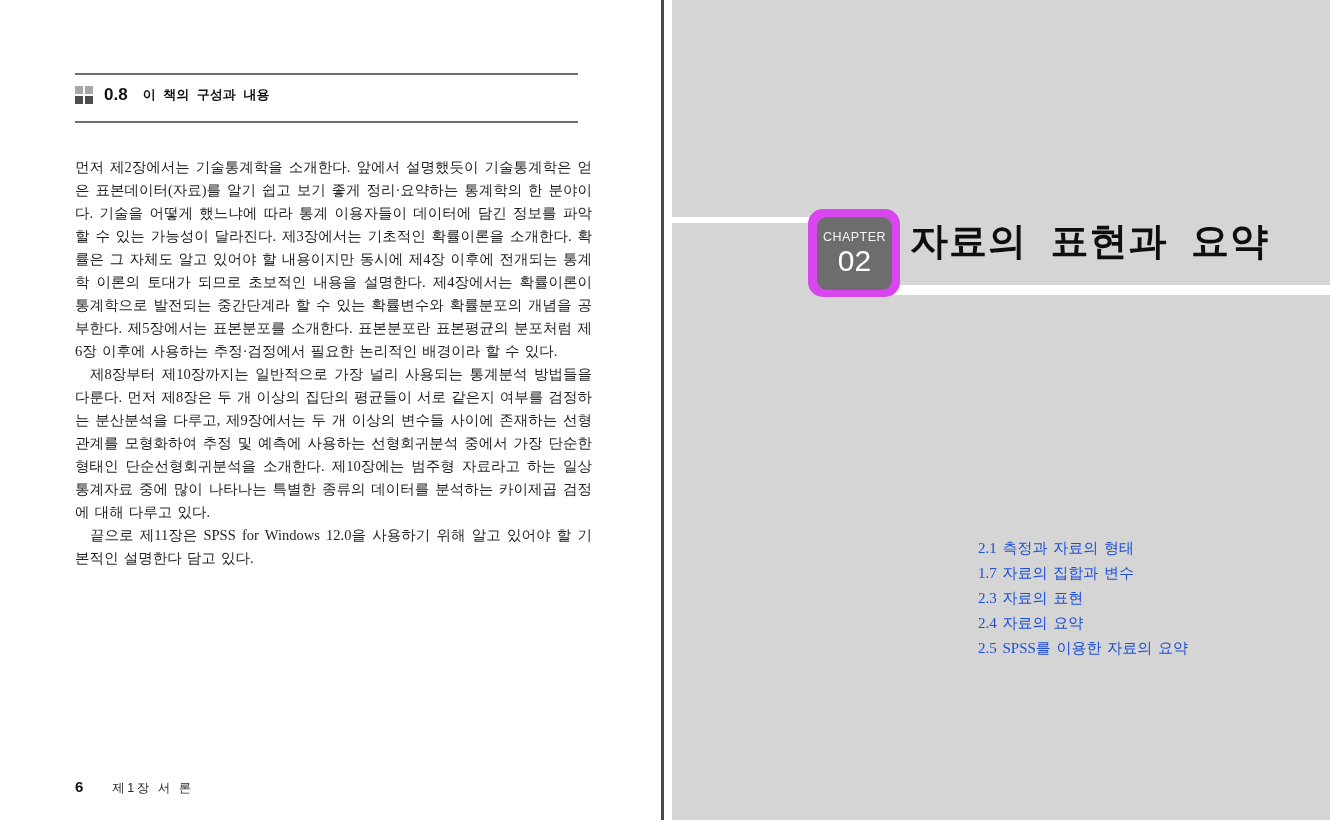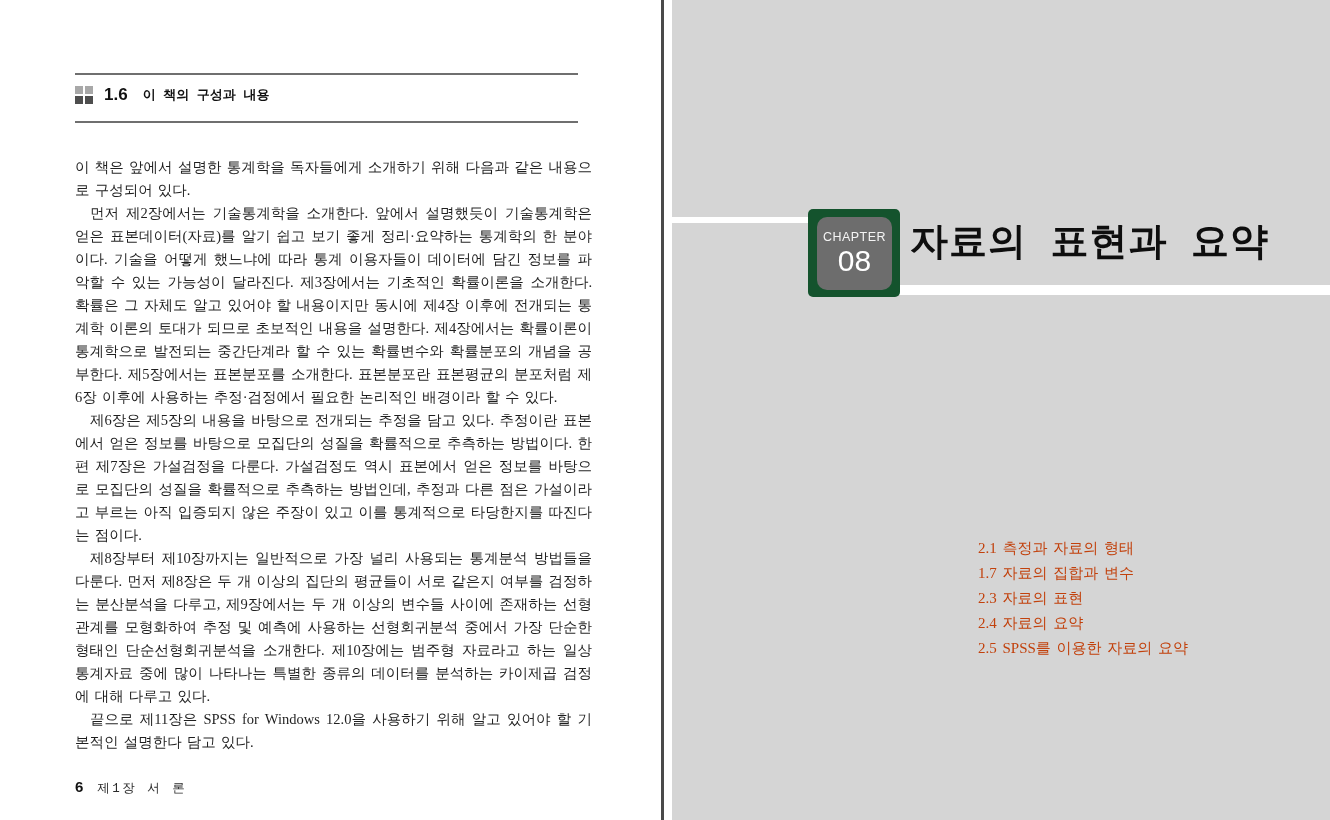--- a/index.html
+++ b/index.html
@@ -22,77 +22,75 @@
 
   .body-text{position:absolute;left:75px;top:156px;width:517px;
              font-family:"Liberation Serif","DejaVu Serif",serif;
              font-size:14.5px;line-height:23px;color:var(--text,#1f1f1f);
              text-align:justify;word-spacing:1.5px;}
   .body-text p{margin:0;}
   .body-text p + p{text-indent:15px;}
 
   .page-footer{position:absolute;left:75px;top:778px;display:flex;align-items:baseline;}
   .pagenum{font-weight:bold;font-size:15px;color:#111;}
-  .running{font-family:Liberation Mono, monospace;font-size:12.5px;
-           color:#2a2a2a;letter-spacing:2.5px;margin-left:14px;}
+  .running{font-family:Liberation Sans, sans-serif;font-size:12.5px;
+           color:#2a2a2a;letter-spacing:2.5px;margin-left:29px;}
 
   
   .spine{position:absolute;left:661px;top:0;width:3px;height:820px;background:var(--spine,#4a4a4a);}
 
   
   .right-page{position:absolute;left:664px;top:0;width:666px;height:820px;background:#ffffff;}
   .gblock{position:absolute;background:var(--block-gray,#d5d5d5);padding-left:28px;}
   .block-tl{left:8px;top:0;width:213px;height:217px;}
   .block-tr{left:229px;top:0;width:437px;height:285px;}
   .block-ll{left:8px;top:223px;width:145px;height:597px;}
   .block-main{left:158px;top:295px;width:508px;height:525px;}
 
   .chapter-title{position:absolute;left:17px;top:218px;margin:0;
                  font-size:38px;font-weight:bold;color:#0e0e0e;
                  letter-spacing:1px;word-spacing:12px;line-height:46px;white-space:nowrap;}
 
   .chapter-badge{position:absolute;left:144px;top:209px;width:92px;height:88px;
-                 background:#14532d;border-radius:5px;}
+                 background:#d946ef;border-radius:15px;}
   .badge-inner{position:absolute;left:9px;top:8px;right:8px;bottom:7px;
                background:var(--badge-gray,#6d6d6d);border-radius:10px;
                display:flex;flex-direction:column;align-items:center;justify-content:center;}
   .badge-eyebrow{color:#f4f4f4;font-size:12.5px;letter-spacing:0.5px;line-height:14px;}
   .badge-number{color:#ffffff;font-size:30px;line-height:32px;margin-top:1px;}
 
   .toc{position:absolute;left:156px;top:246px;margin:0;padding:0;list-style:none;
        font-family:"Liberation Serif","DejaVu Serif",serif;
-       font-size:15px;color:#c2410c;}
+       font-size:15px;color:#1d4ed8;}
   .toc li{margin:0 0 10px 0;line-height:15px;word-spacing:2px;}
 </style>
 </head>
 <body>
 
 <div class="canvas">
 
   <div class="left-page">
 
     <div class="section-header">
       <div class="rule-top"></div>
       <div class="header-row">
         <span class="squares-icon">
           <i class="lt"></i>
             <i class="lt"></i>
             <i class="dk"></i>
             <i class="dk"></i>
         </span>
-        <span class="sec-num">1.6</span>
+        <span class="sec-num">0.8</span>
         <span class="sec-title">이 책의 구성과 내용</span>
       </div>
       <div class="rule-bottom"></div>
     </div>
 
     <div class="body-text">
-      <p>이 책은 앞에서 설명한 통계학을 독자들에게 소개하기 위해 다음과 같은 내용으로 구성되어 있다.</p>
       <p>먼저 제2장에서는 기술통계학을 소개한다. 앞에서 설명했듯이 기술통계학은 얻은 표본데이터(자료)를 알기 쉽고 보기 좋게 정리·요약하는 통계학의 한 분야이다. 기술을 어떻게 했느냐에 따라 통계 이용자들이 데이터에 담긴 정보를 파악할 수 있는 가능성이 달라진다. 제3장에서는 기초적인 확률이론을 소개한다. 확률은 그 자체도 알고 있어야 할 내용이지만 동시에 제4장 이후에 전개되는 통계학 이론의 토대가 되므로 초보적인 내용을 설명한다. 제4장에서는 확률이론이 통계학으로 발전되는 중간단계라 할 수 있는 확률변수와 확률분포의 개념을 공부한다. 제5장에서는 표본분포를 소개한다. 표본분포란 표본평균의 분포처럼 제6장 이후에 사용하는 추정·검정에서 필요한 논리적인 배경이라 할 수 있다.</p>
-      <p>제6장은 제5장의 내용을 바탕으로 전개되는 추정을 담고 있다. 추정이란 표본에서 얻은 정보를 바탕으로 모집단의 성질을 확률적으로 추측하는 방법이다. 한편 제7장은 가설검정을 다룬다. 가설검정도 역시 표본에서 얻은 정보를 바탕으로 모집단의 성질을 확률적으로 추측하는 방법인데, 추정과 다른 점은 가설이라고 부르는 아직 입증되지 않은 주장이 있고 이를 통계적으로 타당한지를 따진다는 점이다.</p>
       <p>제8장부터 제10장까지는 일반적으로 가장 널리 사용되는 통계분석 방법들을 다룬다. 먼저 제8장은 두 개 이상의 집단의 평균들이 서로 같은지 여부를 검정하는 분산분석을 다루고, 제9장에서는 두 개 이상의 변수들 사이에 존재하는 선형관계를 모형화하여 추정 및 예측에 사용하는 선형회귀분석 중에서 가장 단순한 형태인 단순선형회귀분석을 소개한다. 제10장에는 범주형 자료라고 하는 일상 통계자료 중에 많이 나타나는 특별한 종류의 데이터를 분석하는 카이제곱 검정에 대해 다루고 있다.</p>
       <p>끝으로 제11장은 SPSS for Windows 12.0을 사용하기 위해 알고 있어야 할 기본적인 설명한다 담고 있다.</p>
     </div>
 
     <div class="page-footer">
       <span class="pagenum">6</span>
       <span class="running">제1장 서 론</span>
     </div>
   </div>
 
@@ -114,18 +112,18 @@
         <li>1.7 자료의 집합과 변수</li>
         <li>2.3 자료의 표현</li>
         <li>2.4 자료의 요약</li>
         <li>2.5 SPSS를 이용한 자료의 요약</li>
       </ul>
     </div>
 
     <div class="chapter-badge">
       <div class="badge-inner">
         <div class="badge-eyebrow">CHAPTER</div>
-        <div class="badge-number">08</div>
+        <div class="badge-number">02</div>
       </div>
     </div>
   </div>
 
 </div>
 
 </body></html>

